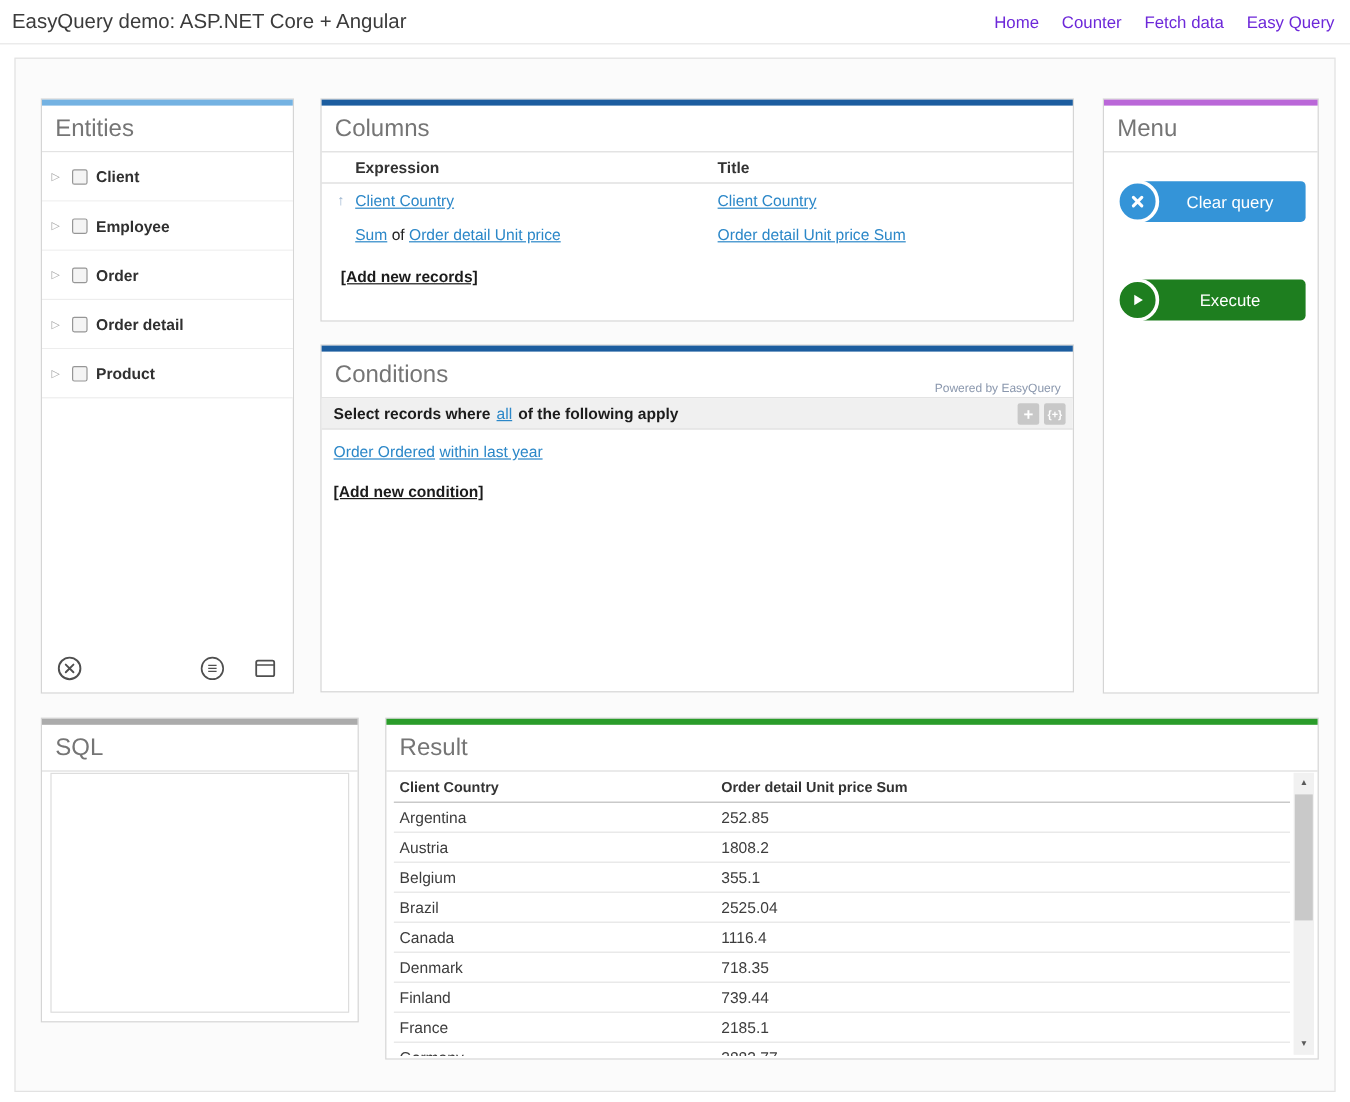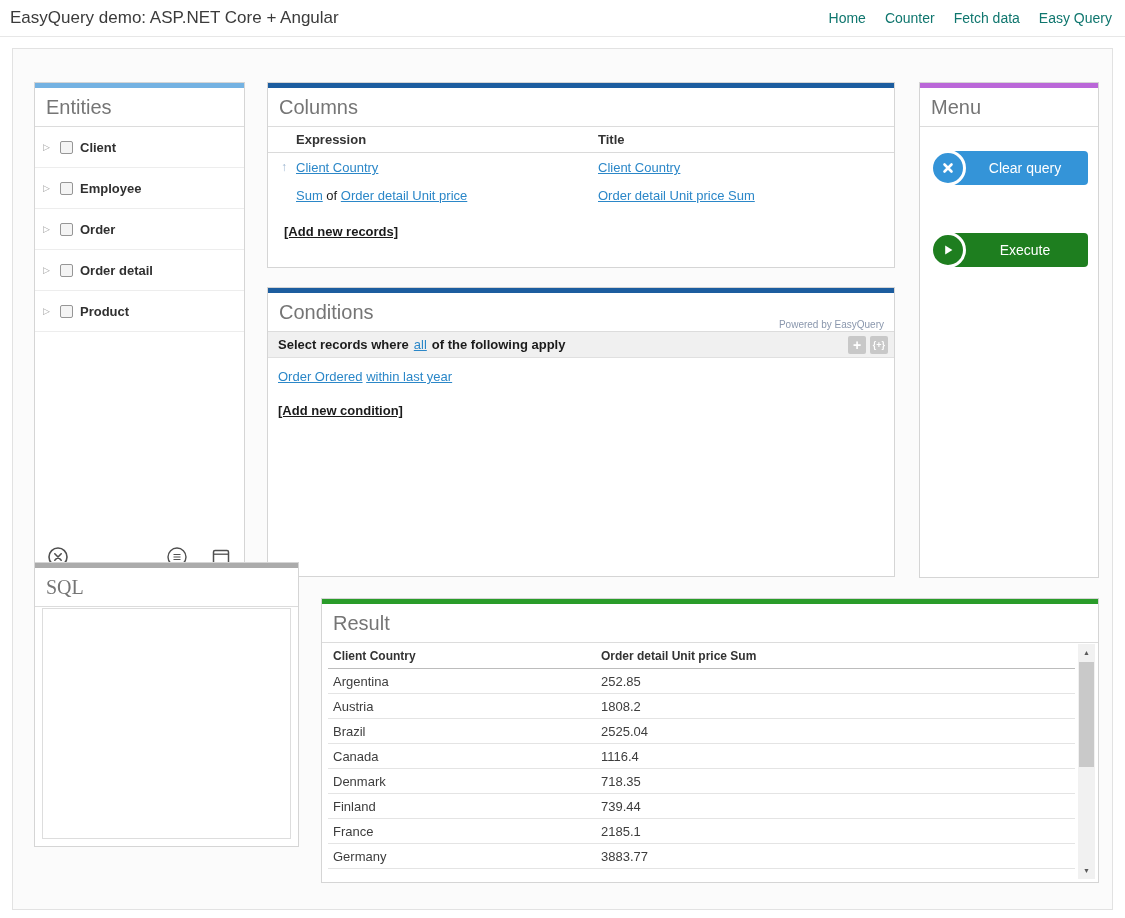--- a/index.html
+++ b/index.html
@@ -3,21 +3,21 @@
 <meta charset="utf-8">
 <style>
   * { box-sizing: border-box; margin: 0; padding: 0; }
   html, body { background: #fff; font-family: "Liberation Sans", "DejaVu Sans", sans-serif; }
   .page { position: relative; width: 1125px; height: 918px; background: #fff; overflow: hidden; }
 
   
   .navbar { position: absolute; top: 0; left: 0; width: 100%; height: 37px; background: #fff; border-bottom: 1px solid #e7e7e7; }
   .nav-title { position: absolute; left: 10px; top: 8px; font-size: 17px; color: #3b3b3b; }
   .nav-links { position: absolute; right: 13px; top: 10px; display: flex; gap: 19px; }
-  .nav-links a { font-size: 14px; color: #0f766e; text-decoration: none; cursor: pointer; }
+  .nav-links a { font-size: 14px; color: #6d28d9; text-decoration: none; cursor: pointer; }
 
   
   .main-box { position: absolute; left: 12px; top: 48px; width: 1101px; height: 862px; background: #fbfbfb; border: 1px solid #e2e2e2; }
 
   
   .panel { position: absolute; background: #fff; border: 1px solid #d5d5d5; }
   .accent { height: 5px; width: 100%; }
   .accent-entities { background: #74b2e2; }
   .accent-query    { background: #1c5d9f; }
   .accent-menu     { background: #ba67d8; }
@@ -65,21 +65,21 @@
   .menu-panel { left: 919px; top: 82px; width: 180px; height: 496px; }
   .menu-btn { position: relative; height: 36px; margin: 23px 10px 0 10px; cursor: pointer; }
   .menu-btn.second { margin-top: 46px; }
   .btn-pill { position: absolute; left: 16px; right: 0; top: 1px; bottom: 1px; border-radius: 4px; display: flex; align-items: center; justify-content: center; padding-left: 16px; }
   .btn-label { color: #fff; font-size: 14px; }
   .btn-circle { position: absolute; left: 0; top: 0; width: 36px; height: 36px; border-radius: 50%; border: 3px solid #fff; display: flex; align-items: center; justify-content: center; z-index: 2; }
   .blue .btn-pill, .blue .btn-circle { background: #3494d8; }
   .green .btn-pill, .green .btn-circle { background: #1e7e1f; }
 
   
-  .sql-panel { left: 34px; top: 562px; width: 265px; height: 285px; font-family: Liberation Serif, serif; }
+  .sql-panel { left: 34px; top: 598px; width: 265px; height: 254px; }
   .sql-content { position: absolute; left: 7px; right: 7px; top: 45px; bottom: 7px; background: #fff; border: 1px solid #ddd; }
 
   
   .result-panel { left: 321px; top: 598px; width: 778px; height: 285px; }
   .result-table { position: absolute; left: 6px; top: 45px; right: 23px; bottom: 2px; overflow: hidden; }
   .r-grid { display: grid; grid-template-columns: 268px 1fr; padding-left: 5px; }
   .r-header { font-size: 12px; font-weight: bold; color: #333; padding-top: 5px; padding-bottom: 5px; border-bottom: 1px solid #bcbcbc; }
   .r-row { font-size: 13px; color: #3d3d3d; padding-top: 5px; padding-bottom: 4px; border-bottom: 1px solid #e4e4e4; }
   .scrollbar { position: absolute; right: 3px; top: 45px; bottom: 3px; width: 17px; background: #f1f1f1; }
   .scroll-btn { position: absolute; left: 0; width: 17px; height: 17px; display: flex; align-items: center; justify-content: center; font-size: 7px; color: #5a5a5a; cursor: pointer; }
@@ -240,20 +240,24 @@
       </div>
       <div class="r-grid r-row">
         <span>Argentina</span>
         <span>252.85</span>
       </div>
       <div class="r-grid r-row">
         <span>Austria</span>
         <span>1808.2</span>
       </div>
       <div class="r-grid r-row">
+        <span>Belgium</span>
+        <span>355.1</span>
+      </div>
+      <div class="r-grid r-row">
         <span>Brazil</span>
         <span>2525.04</span>
       </div>
       <div class="r-grid r-row">
         <span>Canada</span>
         <span>1116.4</span>
       </div>
       <div class="r-grid r-row">
         <span>Denmark</span>
         <span>718.35</span>

